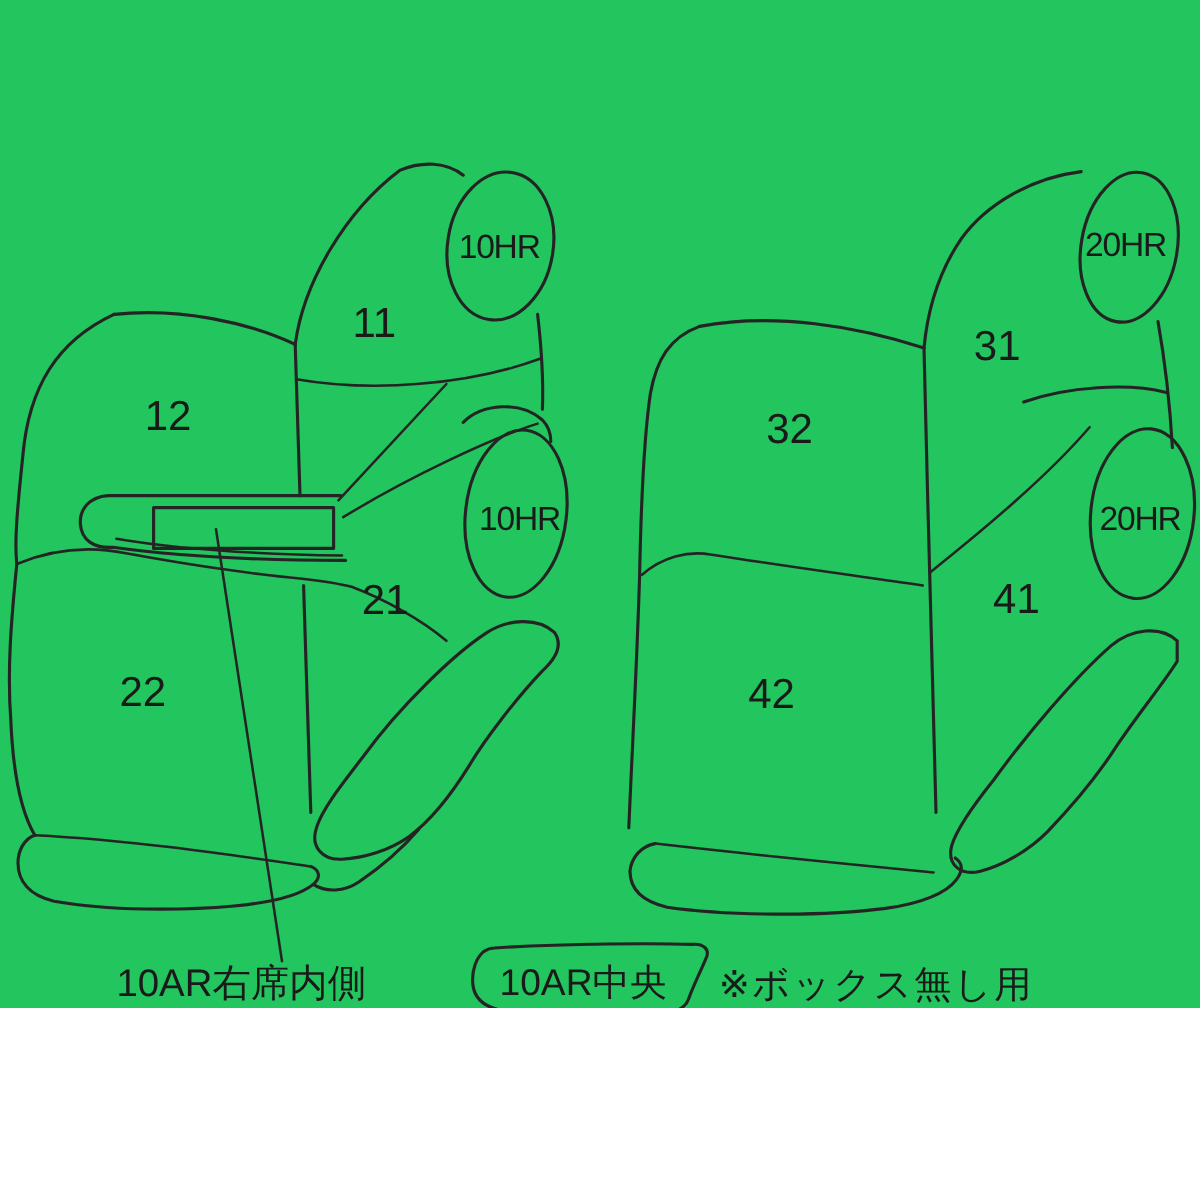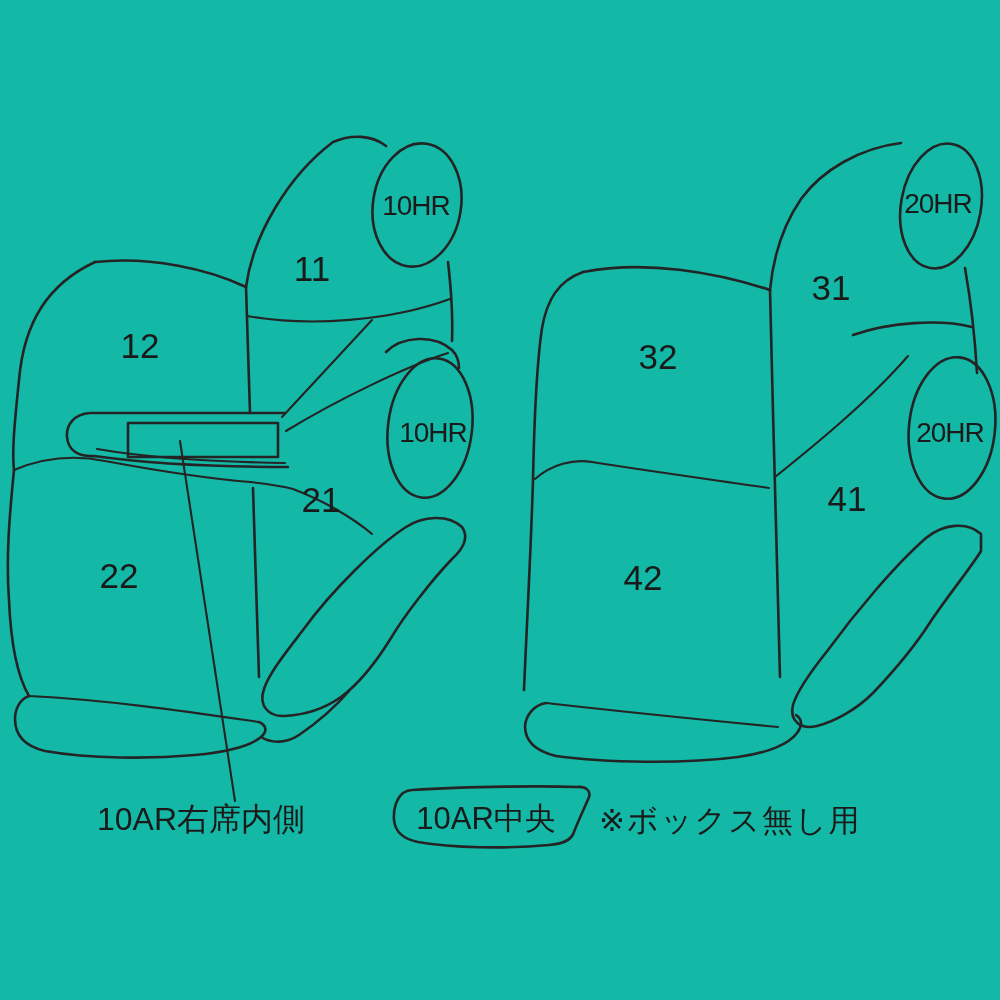--- a/index.html
+++ b/index.html
@@ -3,22 +3,22 @@
 <meta charset="utf-8">
 <style>
   html, body {
     margin: 0;
     padding: 0;
     background: #ffffff;
   }
   .stage {
     position: relative;
     width: 1000px;
-    height: 1000px;
-    background: #14b8a6;
+    height: 840px;
+    background: #22c55e;
     overflow: hidden;
     font-family: "Liberation Sans", "DejaVu Sans", sans-serif;
   }
   svg.diagram {
     position: absolute;
     left: 0;
     top: 0;
     width: 1000px;
     height: 1000px;
   }

